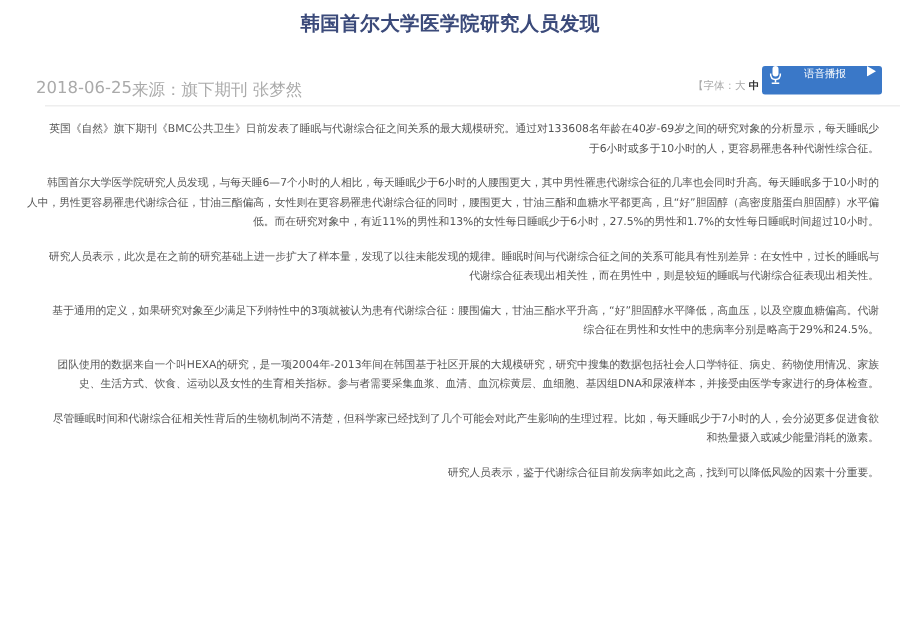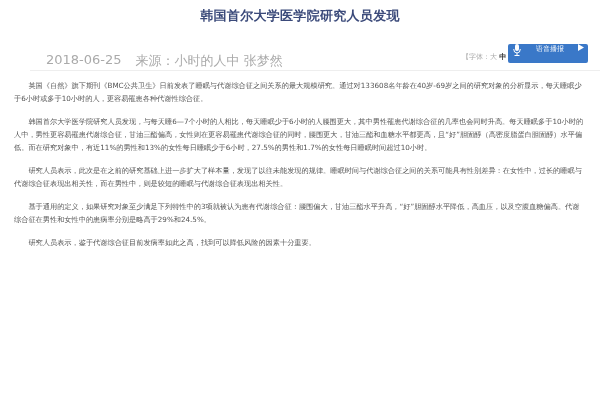--- a/index.html
+++ b/index.html
@@ -9,55 +9,55 @@
       font-family: "DejaVu Sans", sans-serif;
       color: #555;
     }
     .page { position: relative; width: 600px; height: 420px; }
     .title {
       position: absolute; left: 0; right: 0; top: 7px;
       text-align: center; font-size: 13px; font-weight: bold;
       color: #3b4a7a; letter-spacing: 0.3px;
     }
     .meta {
-      position: absolute; left: 46px; top: 52px;
-      font-size: 13px; color: #aaa;
-      display: flex; gap: 14px;
+      position: absolute; left: 24px; top: 52px;
+      font-size: 11px; color: #aaa;
+      display: flex; 
     }
     .fontsize {
       position: absolute; left: 462px; top: 52px;
       font-size: 7px; color: #aaa;
     }
     .fontsize .cur { color: #333; font-weight: bold; }
     .voice-btn {
       position: absolute; left: 508px; top: 44px; width: 80px; height: 19px;
       background: #3a78c8; border-radius: 2px;
       display: flex; align-items: flex-start; color: #fff; font-size: 7px;
     }
     .voice-btn .mic { width: 18px; display:flex; justify-content:center; }
     .voice-btn .label { flex: 1; padding-left: 10px; }
     .voice-btn .play { width: 14px; display:flex; justify-content:center; }
     .divider {
       position: absolute; left: 30px; right: 0; top: 70px; height: 1px; background: #eee;
     }
     .content {
       position: absolute; left: 14px; top: 79px; width: 572px;
-      font-size: 7.2px; line-height: 13px; color: #555;
+      font-size: 7.2px; line-height: 13px; color: #555; text-align: right;
     }
     .content p { margin: 0 0 10px 0; text-indent: 2em; }
   </style>
 </head>
 <body>
 
 <div class="page">
   <div class="title">韩国首尔大学医学院研究人员发现</div>
 
   <div class="meta">
     <span>2018-06-25</span>
-    <span>来源：小时的人中 张梦然</span>
+    <span>来源：旗下期刊 张梦然</span>
   </div>
 
   <div class="fontsize">
     <span>【字体：</span><span>大</span>
     <span class="cur">中</span>
     <span>小</span><span>】</span>
   </div>
 
   <div class="voice-btn">
     <span class="mic">
@@ -76,15 +76,17 @@
     </span>
   </div>
 
   <div class="divider"></div>
 
   <div class="content">
     <p>英国《自然》旗下期刊《BMC公共卫生》日前发表了睡眠与代谢综合征之间关系的最大规模研究。通过对133608名年龄在40岁-69岁之间的研究对象的分析显示，每天睡眠少于6小时或多于10小时的人，更容易罹患各种代谢性综合征。</p>
     <p>韩国首尔大学医学院研究人员发现，与每天睡6—7个小时的人相比，每天睡眠少于6小时的人腰围更大，其中男性罹患代谢综合征的几率也会同时升高。每天睡眠多于10小时的人中，男性更容易罹患代谢综合征，甘油三酯偏高，女性则在更容易罹患代谢综合征的同时，腰围更大，甘油三酯和血糖水平都更高，且“好”胆固醇（高密度脂蛋白胆固醇）水平偏低。而在研究对象中，有近11%的男性和13%的女性每日睡眠少于6小时，27.5%的男性和1.7%的女性每日睡眠时间超过10小时。</p>
     <p>研究人员表示，此次是在之前的研究基础上进一步扩大了样本量，发现了以往未能发现的规律。睡眠时间与代谢综合征之间的关系可能具有性别差异：在女性中，过长的睡眠与代谢综合征表现出相关性，而在男性中，则是较短的睡眠与代谢综合征表现出相关性。</p>
     <p>基于通用的定义，如果研究对象至少满足下列特性中的3项就被认为患有代谢综合征：腰围偏大，甘油三酯水平升高，“好”胆固醇水平降低，高血压，以及空腹血糖偏高。代谢综合征在男性和女性中的患病率分别是略高于29%和24.5%。</p>
+    <p>团队使用的数据来自一个叫HEXA的研究，是一项2004年-2013年间在韩国基于社区开展的大规模研究，研究中搜集的数据包括社会人口学特征、病史、药物使用情况、家族史、生活方式、饮食、运动以及女性的生育相关指标。参与者需要采集血浆、血清、血沉棕黄层、血细胞、基因组DNA和尿液样本，并接受由医学专家进行的身体检查。</p>
+    <p>尽管睡眠时间和代谢综合征相关性背后的生物机制尚不清楚，但科学家已经找到了几个可能会对此产生影响的生理过程。比如，每天睡眠少于7小时的人，会分泌更多促进食欲和热量摄入或减少能量消耗的激素。</p>
     <p>研究人员表示，鉴于代谢综合征目前发病率如此之高，找到可以降低风险的因素十分重要。</p>
   </div>
 </div>
 
 </body></html>

